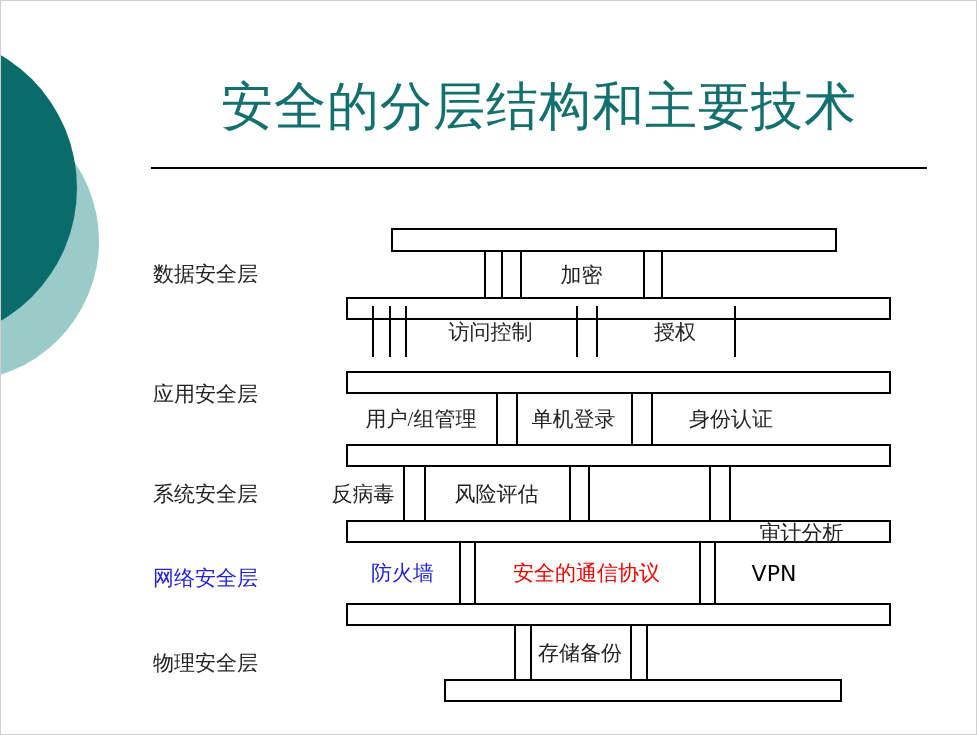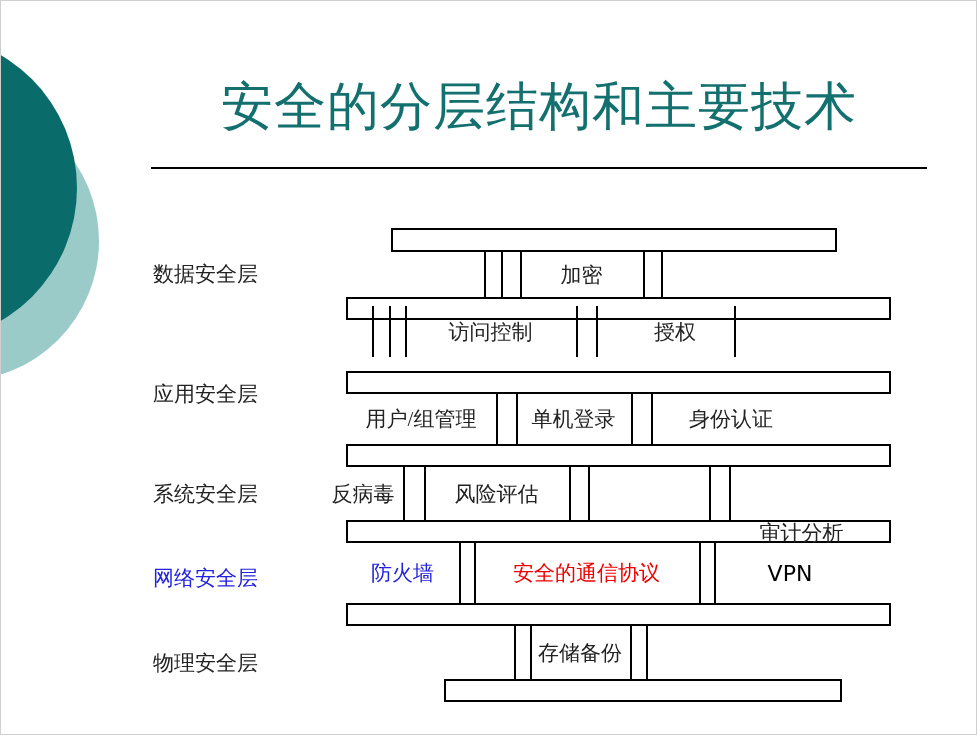--- a/index.html
+++ b/index.html
@@ -197,21 +197,21 @@
       <div class="cell-text" style="left:406px; width:145px;margin-top:39px;">审计分析</div>
     </div>
 
     <div class="band" style="left:345px; top:542px; width:545px; height:60px;">
       <div class="vrule" style="left:113px;"></div>
       <div class="vrule" style="left:128px;"></div>
       <div class="vrule" style="left:353px;"></div>
       <div class="vrule" style="left:368px;"></div>
       <div class="cell-text blue" style="left:0px; width:113px;">防火墙</div>
       <div class="cell-text red" style="left:128px; width:225px;">安全的通信协议</div>
-      <div class="cell-text latin" style="left:348px; width:120px;padding-left:36px;">VPN</div>
+      <div class="cell-text latin" style="left:368px; width:120px;">VPN</div>
     </div>
 
     <div class="band" style="left:513px; top:625px; width:134px; height:53px;">
       <div class="vrule" style="left:0px;"></div>
       <div class="vrule" style="left:16px;"></div>
       <div class="vrule" style="left:116px;"></div>
       <div class="vrule" style="left:132px;"></div>
       <div class="cell-text" style="left:16px; width:100px;">存储备份</div>
     </div>
 

